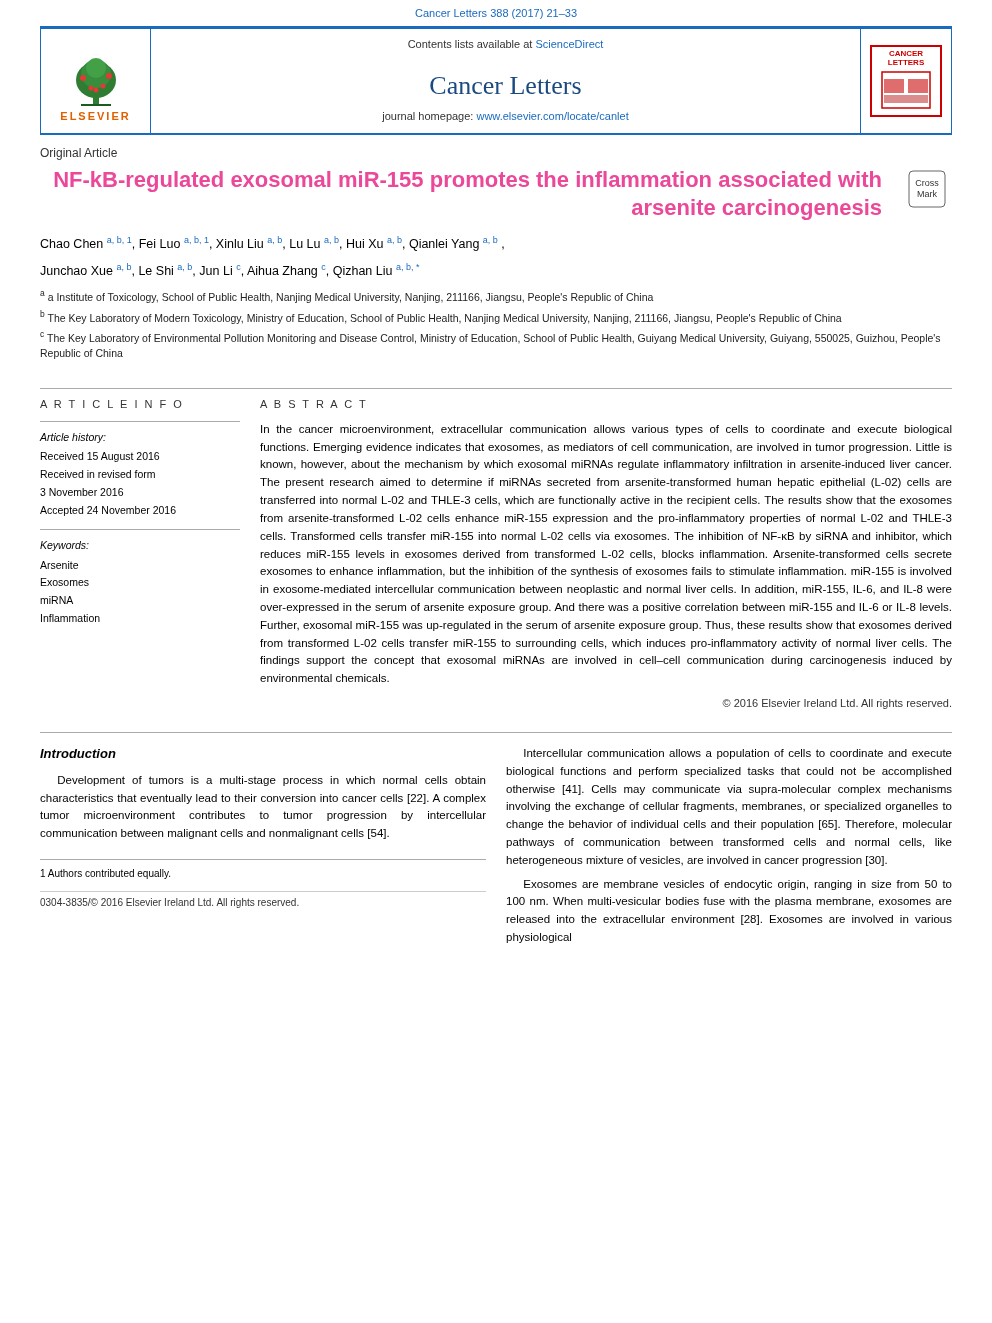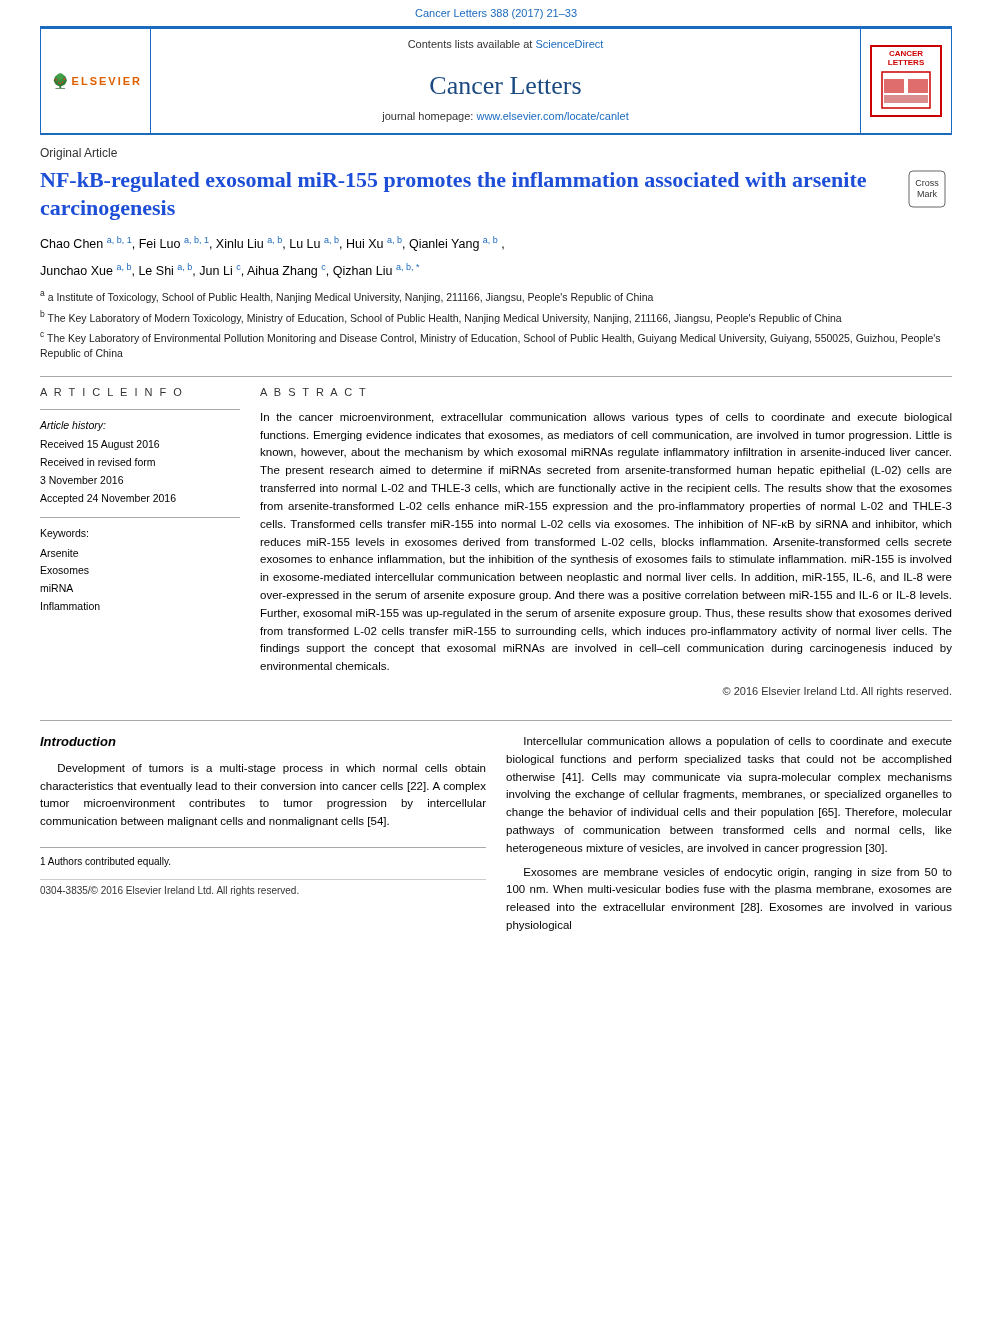--- a/index.html
+++ b/index.html
@@ -29,23 +29,23 @@
       align-items: stretch;
       margin: 0 40px;
       border-left: 1px solid #1a6abf;
       border-right: 1px solid #1a6abf;
     }
     .elsevier-logo-box {
       width: 110px;
       min-height: 90px;
       border-right: 1px solid #1a6abf;
       display: flex;
-      flex-direction: row;
+      flex-direction: column;
       align-items: center;
-      justify-content: center;
+      justify-content: flex-end;
       padding: 8px;
       background: #fff;
     }
     .elsevier-tree {
       width: 70px;
       height: 48px;
     }
     .elsevier-label {
       font-size: 11px;
       color: #e06000;
@@ -130,25 +130,26 @@
     }
     .article-title-row {
       display: flex;
       align-items: flex-start;
       justify-content: space-between;
       margin-bottom: 10px;
     }
     .article-title {
       font-size: 22px;
       font-weight: bold;
-      font-family: Liberation Serif, serif;
-      color: #1d4ed8;
+      font-family: Liberation Sans, sans-serif;
+      color: #ec4899;
       line-height: 1.3;
       flex: 1;
       padding-right: 20px;
+      text-align: right;
     }
     .crossmark-box {
       width: 50px;
       flex-shrink: 0;
       display: flex;
       align-items: flex-start;
       justify-content: center;
       padding-top: 4px;
     }
     .crossmark-logo {
@@ -162,21 +163,21 @@
       font-family: Arial, sans-serif;
     }
     .author-sup {
       font-size: 9px;
       vertical-align: super;
       color: #1a6abf;
     }
     .affiliations {
       font-size: 10.5px;
       line-height: 1.5;
-      margin-bottom: 14px;
+      margin-bottom: 26px;
       font-family: Arial, sans-serif;
       color: #222;
     }
     .affil-line {
       margin-bottom: 2px;
     }
     .affil-sup {
       font-size: 8.5px;
       vertical-align: super;
     }
@@ -217,20 +218,21 @@
       font-size: 10.5px;
       font-family: Arial, sans-serif;
       line-height: 1.7;
     }
     .keywords-block {
       margin-top: 4px;
     }
     .keywords-label {
       font-size: 10.5px;
       font-family: Arial, sans-serif;
+      font-style: italic;
       margin-bottom: 3px;
     }
     .keywords-list {
       font-size: 10.5px;
       font-family: Arial, sans-serif;
       line-height: 1.7;
     }
     .abstract-text {
       font-size: 11.5px;
       line-height: 1.55;

